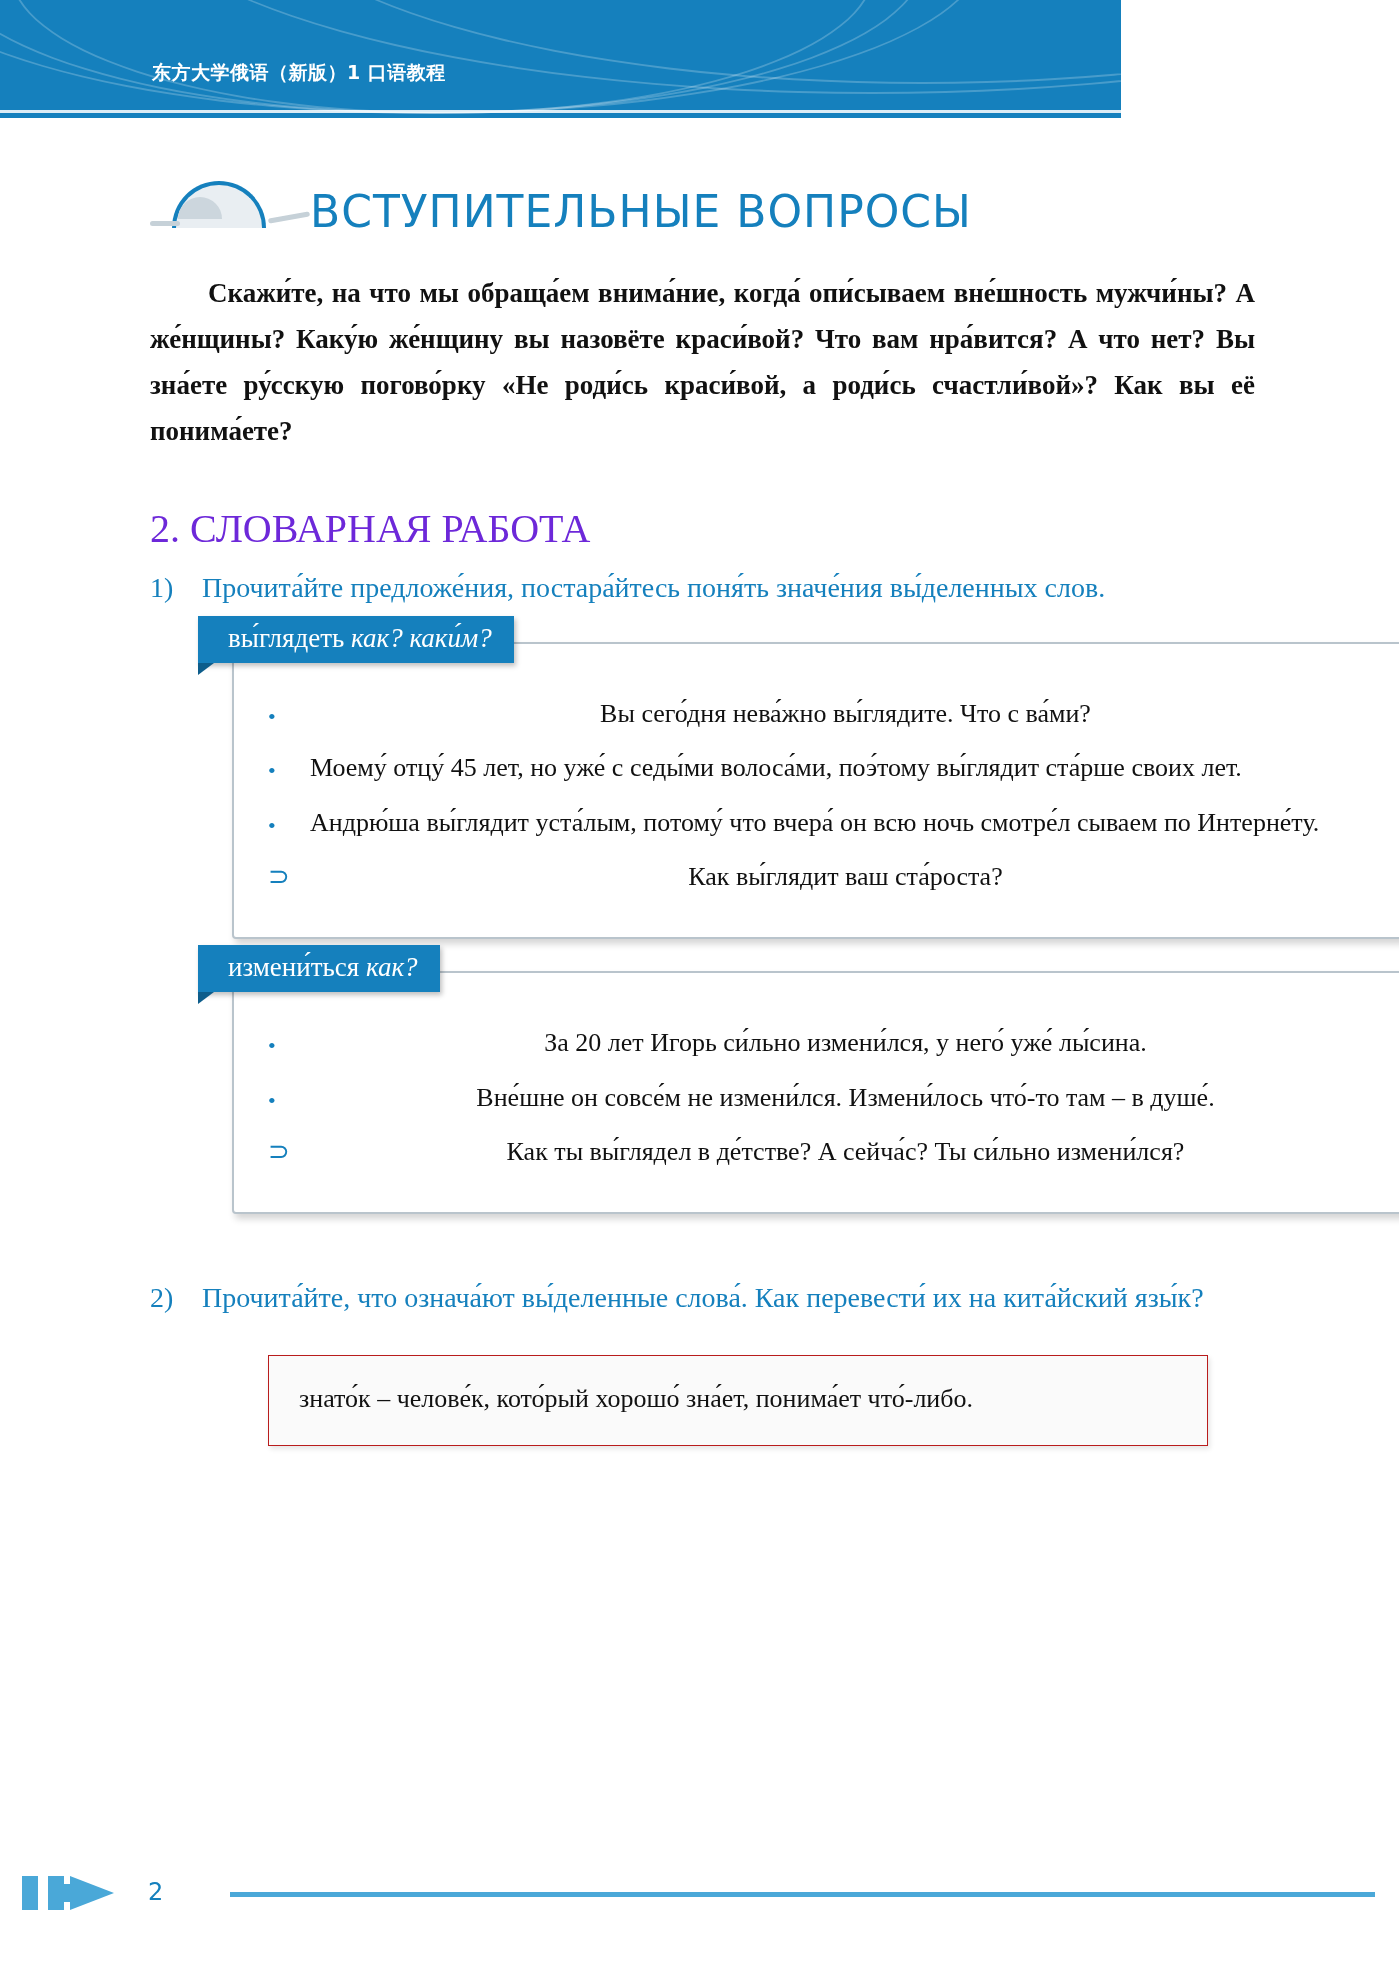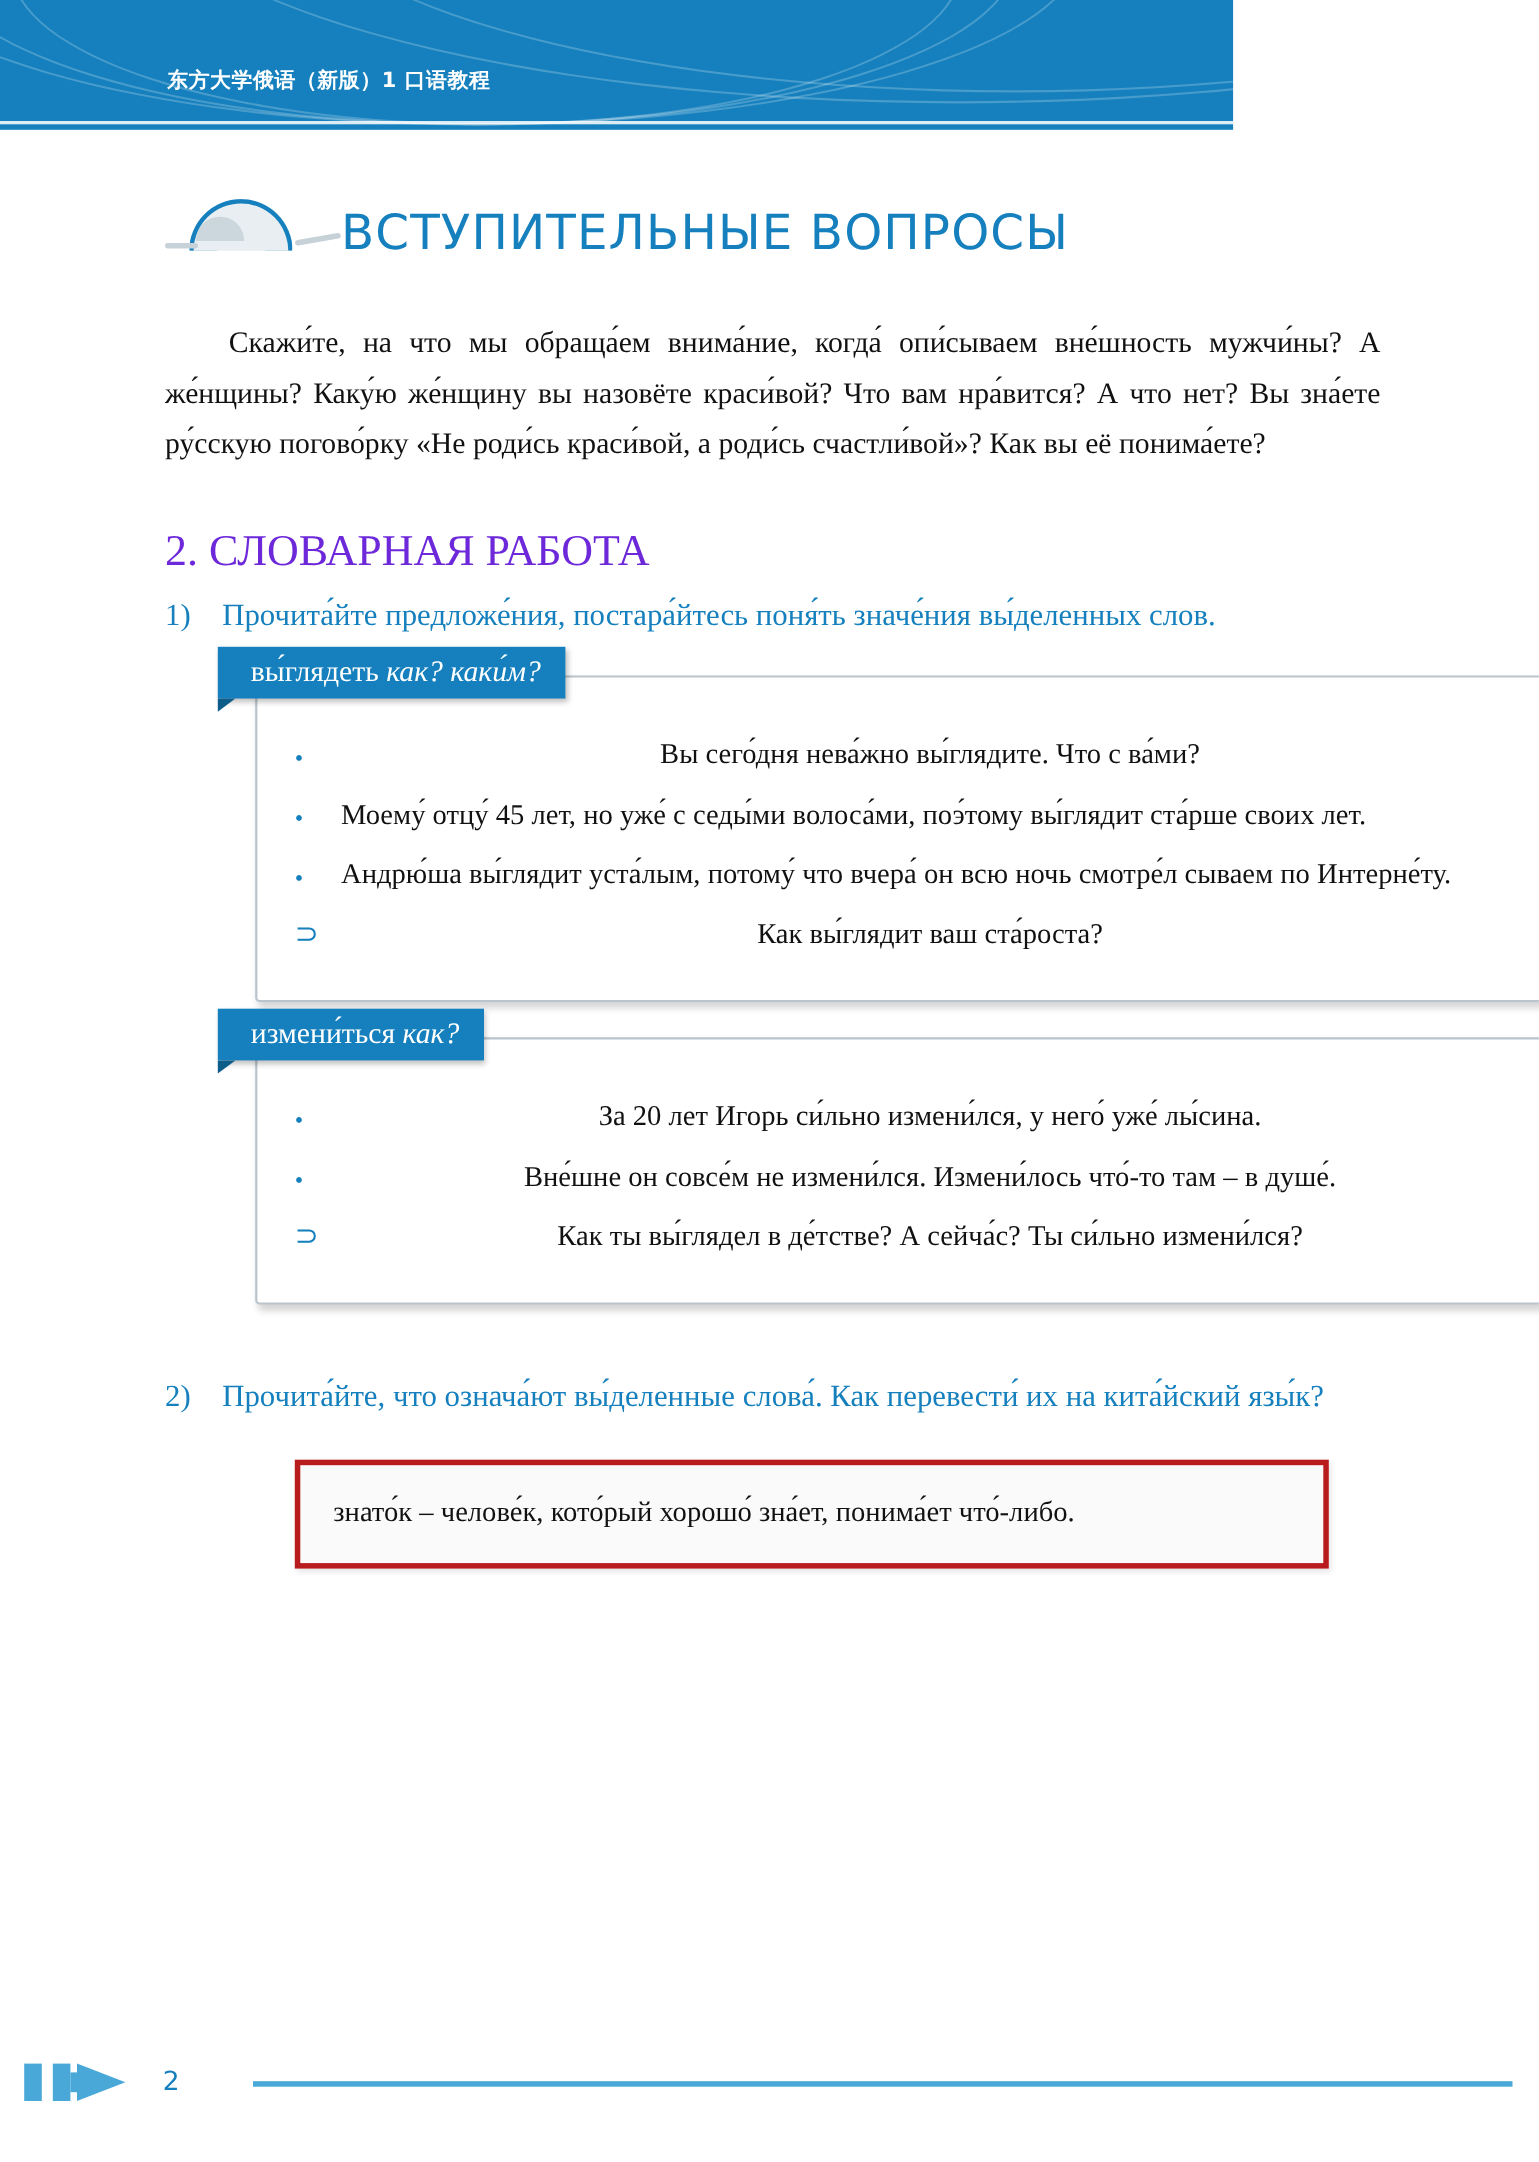--- a/index.html
+++ b/index.html
@@ -93,27 +93,28 @@
   }
   .section-title {
     font-family: "DejaVu Sans", sans-serif;
     font-size: 44px;
     color: #1580bd;
     letter-spacing: 1px;
     font-weight: 400;
   }
 
   .intro-para {
-    margin: 52px 150px 0 150px;
+    margin: 34px 150px 0 150px;
     width: 1105px;
     font-size: 27px;
     line-height: 1.70;
     text-align: justify;
     color: #111111;
     text-indent: 58px;
+    font-weight: bold;
   }
 
   .h2-title {
     margin: 50px 0 0 150px;
     font-size: 40px;
     color: #6d28d9;
     font-family: "Liberation Serif", serif;
   }
 
   .task {
@@ -171,21 +172,21 @@
     padding-top: 6px;
   }
   .item .bullet.arrow { font-size: 26px; padding-top: 0; }
   .item .body { flex: 1; text-align: justify; }
   .item .body.nojust { text-align: center; }
 
   
   .def-box {
     margin: 36px 0 0 268px;
     width: 940px;
-    border: 5px solid #b91c1c;
+    border: 1px solid #b91c1c;
     background: #fafafa;
     padding: 22px 26px 24px 30px;
     box-sizing: border-box;
     box-shadow: 2px 3px 5px rgba(0,0,0,0.10);
   }
   .def-line {
     font-size: 26px;
     line-height: 1.65;
     color: #111111;
   }

